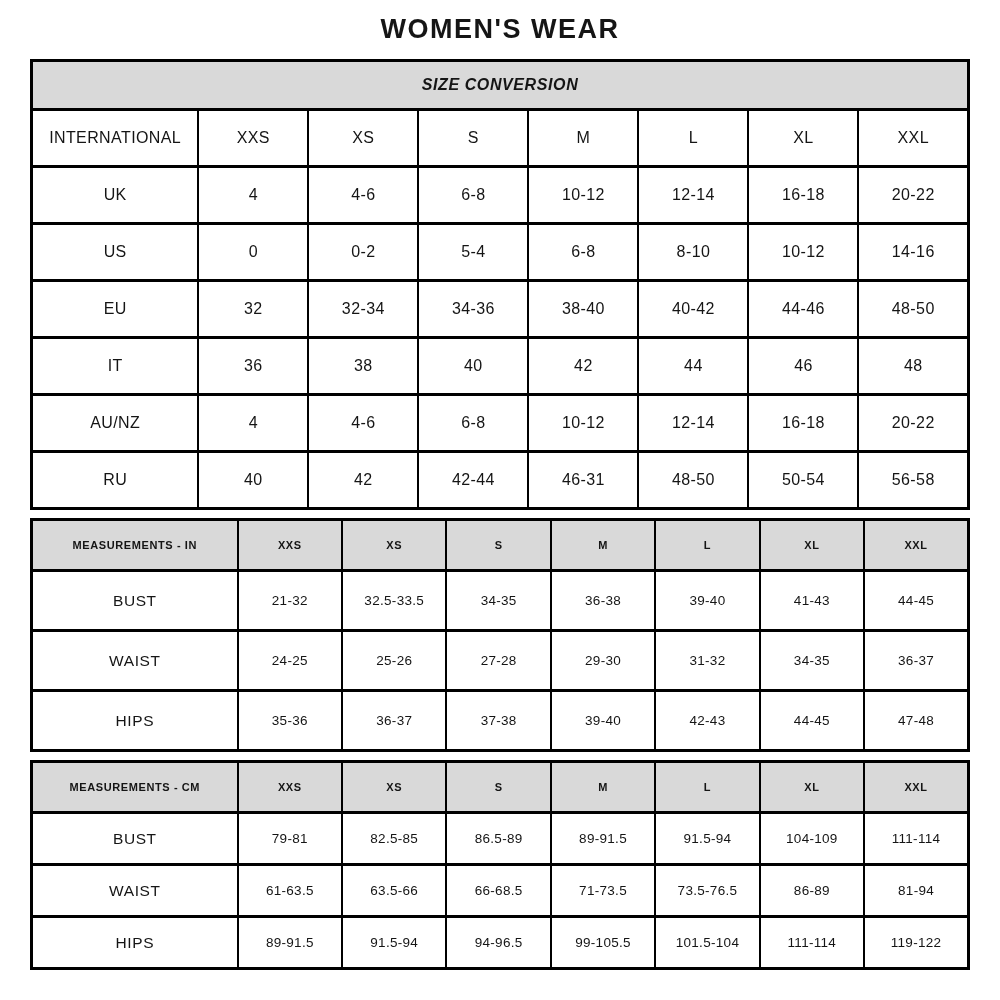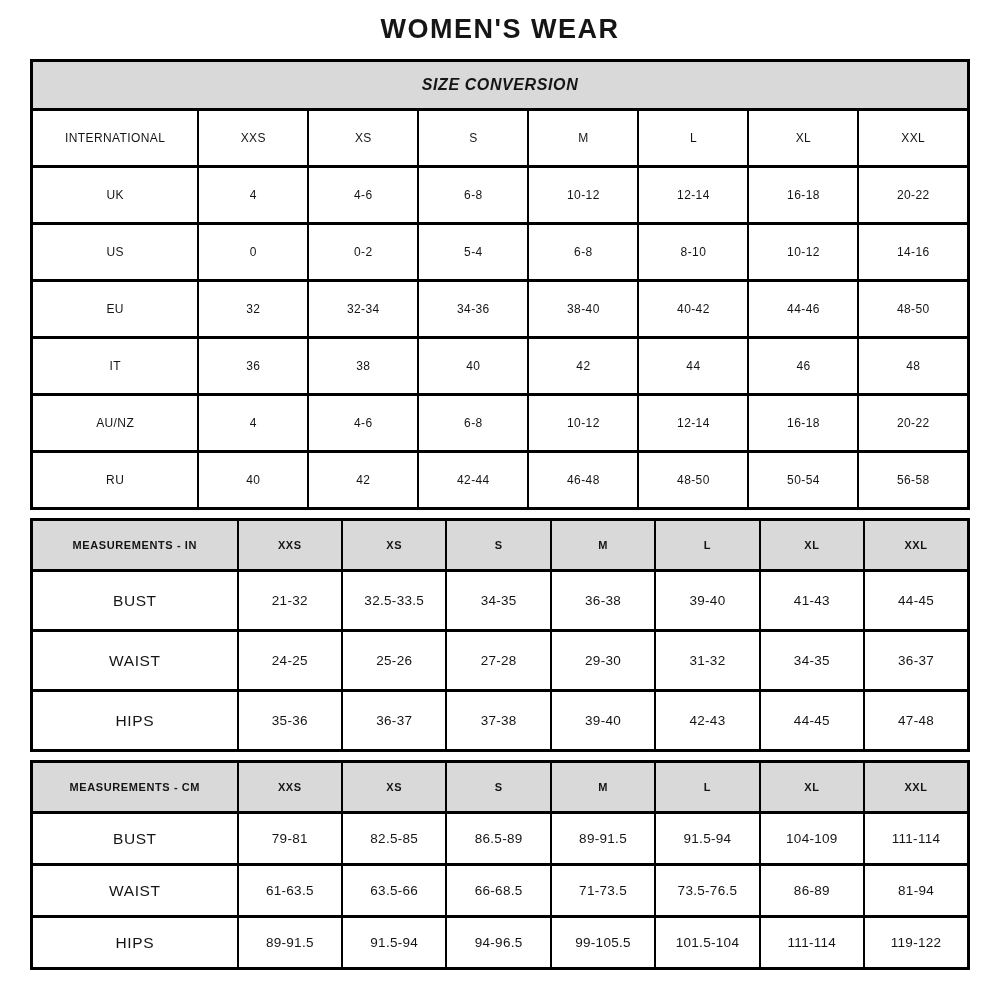--- a/index.html
+++ b/index.html
@@ -43,21 +43,21 @@
   }
   tr { border-top: 3px solid #000; border-bottom: 3px solid #000; }
   thead th {
     background: #d9d9d9;
     font-weight: bold;
     letter-spacing: 0.6px;
   }
   
   .t1 col.label-col { width: 17.8%; }
   .t1 thead th { height: 49px; font-size: 16px; font-style: italic; }
-  .t1 tbody td { height: 57px; font-size: 12px; letter-spacing: 0.4px; }
+  .t1 tbody td { height: 57px; font-size: 16px; letter-spacing: 0.4px; }
   
   .t2 col.label-col { width: 22%; }
   .t2 thead th { height: 51px; font-size: 11px; }
   .t2 tbody td { height: 60px; font-size: 13.5px; letter-spacing: 0.3px; }
   .t2 tbody td:first-child { font-size: 15.5px; letter-spacing: 0.6px; }
   .t3 tbody td { height: 52px; }
 </style>
 </head>
 <body>
 
@@ -134,21 +134,21 @@
           <td>10-12</td>
           <td>12-14</td>
           <td>16-18</td>
           <td>20-22</td>
         </tr>
         <tr>
           <td>RU</td>
           <td>40</td>
           <td>42</td>
           <td>42-44</td>
-          <td>46-48</td>
+          <td>46-31</td>
           <td>48-50</td>
           <td>50-54</td>
           <td>56-58</td>
         </tr>
       </tbody>
   </table>
 
   <table class="t2">
     <colgroup>
         <col class="label-col">

